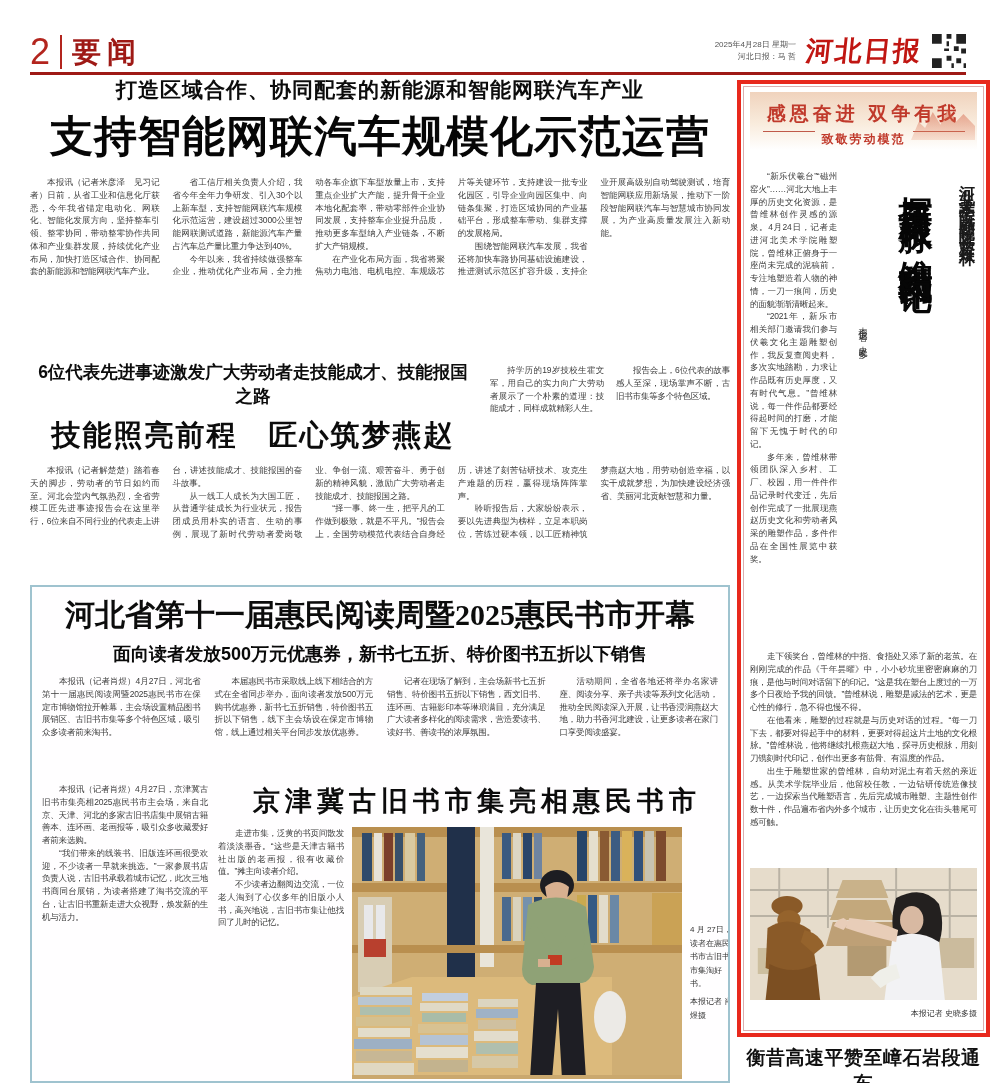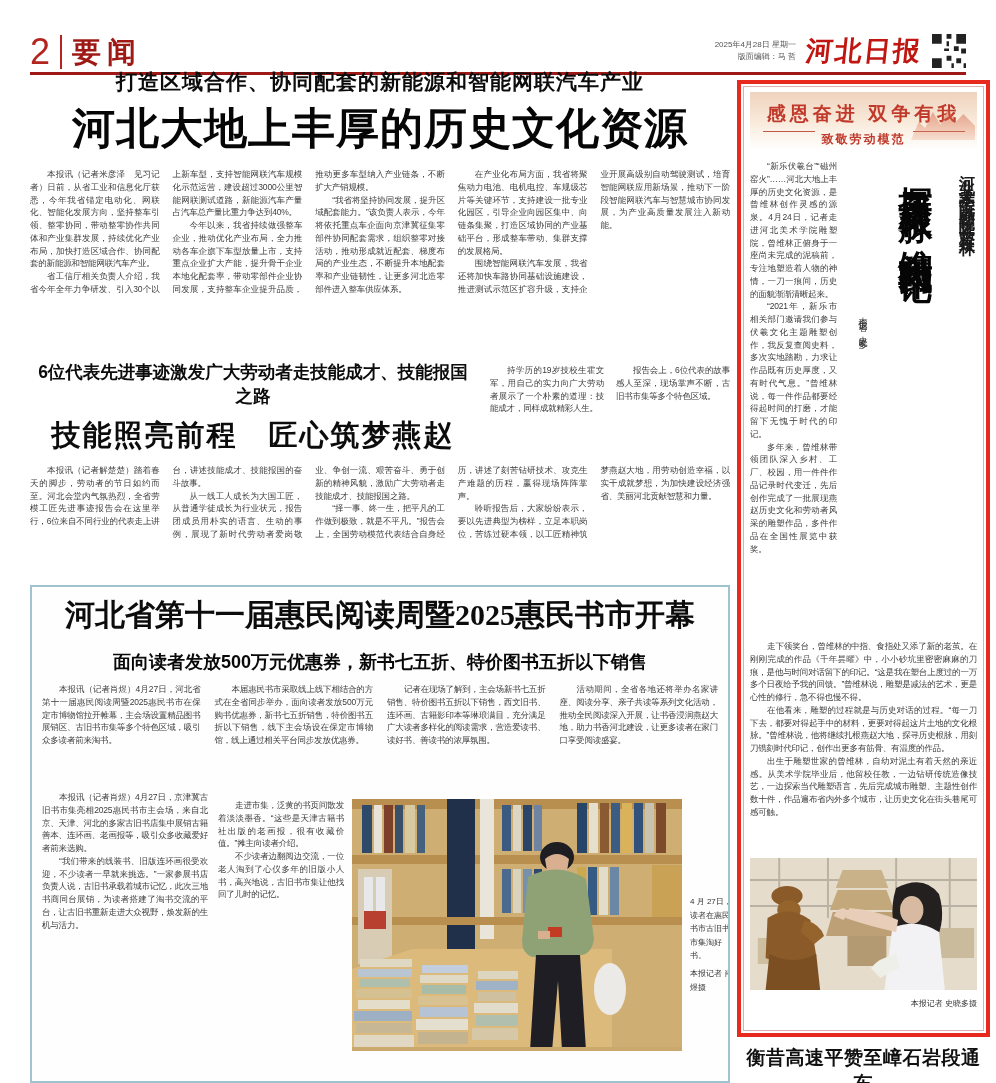--- a/index.html
+++ b/index.html
@@ -22,39 +22,39 @@
   .rule{position:absolute;top:72px;left:30px;width:936px;border-top:3px solid #9e1915;}
 
   
   .cn-body{font-size:8.5px;line-height:1.5;color:#3c3c3c;text-align:justify;
     letter-spacing:-.2px;filter:blur(.28px);overflow:hidden;}
   .cn-body p{margin:0;text-indent:2em;}
   .kicker{font-weight:bold;color:#0c0c0c;text-align:center;}
   .serifhead{font-family:"Liberation Serif","DejaVu Serif",serif;font-weight:bold;color:#0c0c0c;text-align:center;}
 
   
-  .a1{position:absolute;top:68px;left:30px;width:700px;}
+  .a1{position:absolute;top:76px;left:30px;width:700px;}
   .a1 .kicker{font-size:21px;letter-spacing:1px;}
   .a1 .headline{font-size:43px;font-weight:900;text-align:center;letter-spacing:1px;margin-top:4px;color:#060606;}
   .a1 .body{margin-top:10px;height:176px;columns:5;column-gap:13px;}
 
   
   .a2{position:absolute;top:360px;left:30px;width:700px;}
   .a2-top{display:flex;gap:14px;}
   .a2-heads{width:446px;}
   .a2 .kicker{font-size:17.5px;}
   .a2 .headline{font-size:29px;letter-spacing:2px;margin-top:8px;}
   .a2-side{width:240px;height:74px;columns:2;column-gap:12px;margin-top:4px;}
   .a2 .body{margin-top:8px;height:142px;columns:5;column-gap:13px;}
 
   
   .bluebox{position:absolute;top:585px;left:30px;width:700px;height:498px;
     border:2px solid #9fc3cf;box-sizing:border-box;padding:8px 10px;overflow:hidden;background:#fffeff;}
   .b-head{font-size:30px;letter-spacing:0px;}
-  .b-sub{font-size:18px;font-weight:bold;text-align:center;margin-top:14px;color:#090909;}
+  .b-sub{font-size:18px;font-weight:bold;text-align:center;margin-top:6px;color:#090909;}
   .b-body{margin-top:9px;height:100px;columns:4;column-gap:14px;}
   .b-bottom{margin-top:8px;display:grid;grid-template-columns:166px 1fr;gap:10px;}
   .b-leftcol{height:346px;}
   .b-sub-head{font-size:27px;letter-spacing:5px;}
   .b-media{display:flex;gap:8px;margin-top:8px;}
   .b-subcol{width:126px;height:252px;}
   .photo-book{flex:1;height:252px;background:#d9bd8c;}
   .vcap{width:46px;font-size:8px;line-height:1.7;color:#333;padding-top:96px;filter:blur(.2px);}
   .vcap p{margin:0 0 4px 0;}
 
@@ -64,21 +64,21 @@
   .redbox-inner{position:absolute;inset:2px;border:1px solid #dcaeae;padding:5px 6px;overflow:hidden;}
   .banner{position:relative;height:58px;background:linear-gradient(180deg,#f0d3bd,#f9ecdd 55%,#ffffff);
     text-align:center;overflow:hidden;}
   .banner::after{content:"";position:absolute;right:2px;top:8px;width:64px;height:40px;
     background:linear-gradient(180deg,rgba(205,75,50,.55),rgba(230,150,110,.25));
     clip-path:polygon(0 100%,12% 55%,22% 70%,34% 30%,46% 62%,58% 20%,70% 55%,82% 35%,100% 65%,100% 100%);}
   .banner-title{padding-top:9px;font-size:19px;font-weight:bold;color:#c0392b;letter-spacing:4px;}
   .banner-sub{margin-top:4px;display:flex;align-items:flex-start;justify-content:center;gap:7px;}
   .banner-sub .ln{width:52px;height:1px;background:#c0594a;}
   .banner-sub .txt{font-size:12px;font-weight:bold;color:#c0392b;letter-spacing:2px;}
-  .r-top{display:flex;gap:19px;margin-top:10px;height:474px;}
+  .r-top{display:flex;gap:19px;margin-top:20px;height:474px;}
   .r-body-top{flex:1;font-size:8.5px;}
   .vtext{writing-mode:vertical-rl;text-orientation:upright;}
   .r-byline{width:13px;font-size:9px;color:#333;padding-top:150px;letter-spacing:2px;}
   .r-headline{width:46px;font-size:34px;font-weight:900;color:#060606;letter-spacing:4px;line-height:1.1;}
   .r-subhead{width:24px;font-size:16px;font-weight:bold;color:#1a1a1a;letter-spacing:5px;padding-top:2px;}
   .r-body-bottom{margin-top:6px;height:212px;font-size:8.5px;}
   .photo-sculpt{margin-top:6px;width:100%;height:132px;background:#e4dacb;}
   .r-caption{margin-top:4px;font-size:8px;line-height:1.5;color:#333;filter:blur(.2px);}
   .r-caption .by{text-align:right;}
 
@@ -92,39 +92,38 @@
 
 <div class="header">
   <div class="hdr-left">
     <div class="pagenum">2</div>
     <div class="hdr-sep"></div>
     <div class="section">要闻</div>
   </div>
   <div class="hdr-right">
     <div class="dates">
       <div>2025年4月28日 星期一</div>
-      <div>版面编辑：马 哲</div>
+      <div>河北日报：马 哲</div>
     </div>
     <div class="masthead">河北日报</div>
     <svg class="qr" viewBox="0 0 14 14">
       <rect width="14" height="14" fill="#fff"></rect>
       <path fill="#222" d="M0 0h4v4H0zM10 0h4v4h-4zM0 10h4v4H0zM1 1h2v2H1zM11 1h2v2h-2zM1 11h2v2H1zM6 0h2v2H6zM6 3h1v2H6zM9 5h2v2H9zM5 6h2v1H5zM12 6h2v2h-2zM6 9h2v2H6zM10 10h2v2h-2zM13 12h1v2h-1zM8 12h1v2H8z"></path>
     </svg>
   </div>
 </div>
 <div class="rule"></div>
 
 <div class="a1">
   <div class="kicker">打造区域合作、协同配套的新能源和智能网联汽车产业</div>
-  <div class="headline">河北大地上丰厚的历史文化资源</div>
+  <div class="headline">支持智能网联汽车规模化示范运营</div>
   <div class="body cn-body">
       <p>本报讯（记者米彦泽　见习记者）日前，从省工业和信息化厅获悉，今年我省锚定电动化、网联化、智能化发展方向，坚持整车引领、整零协同，带动整零协作共同体和产业集群发展，持续优化产业布局，加快打造区域合作、协同配套的新能源和智能网联汽车产业。</p>
       <p>省工信厅相关负责人介绍，我省今年全年力争研发、引入30个以上新车型，支持智能网联汽车规模化示范运营，建设超过3000公里智能网联测试道路，新能源汽车产量占汽车总产量比重力争达到40%。</p>
       <p>今年以来，我省持续做强整车企业，推动优化产业布局，全力推动各车企旗下车型放量上市，支持重点企业扩大产能，提升骨干企业本地化配套率，带动零部件企业协同发展，支持整车企业提升品质，推动更多车型纳入产业链条，不断扩大产销规模。</p>
-      <p>“我省将坚持协同发展，提升区域配套能力。”该负责人表示，今年将依托重点车企面向京津冀征集零部件协同配套需求，组织整零对接活动，推动形成就近配套、梯度布局的产业生态，不断提升本地配套率和产业链韧性，让更多河北造零部件进入整车供应体系。</p>
       <p>在产业化布局方面，我省将聚焦动力电池、电机电控、车规级芯片等关键环节，支持建设一批专业化园区，引导企业向园区集中、向链条集聚，打造区域协同的产业基础平台，形成整车带动、集群支撑的发展格局。</p>
       <p>围绕智能网联汽车发展，我省还将加快车路协同基础设施建设，推进测试示范区扩容升级，支持企业开展高级别自动驾驶测试，培育智能网联应用新场景，推动下一阶段智能网联汽车与智慧城市协同发展，为产业高质量发展注入新动能。</p>
     </div>
 </div>
 
 <div class="a2">
   <div class="a2-top">
     <div class="a2-heads">
       <div class="kicker">6位代表先进事迹激发广大劳动者走技能成才、技能报国之路</div>
       <div class="headline serifhead">技能照亮前程　匠心筑梦燕赵</div>
@@ -150,20 +149,21 @@
       <p>本届惠民书市采取线上线下相结合的方式在全省同步举办，面向读者发放500万元购书优惠券，新书七五折销售，特价图书五折以下销售，线下主会场设在保定市博物馆，线上通过相关平台同步发放优惠券。</p>
       <p>记者在现场了解到，主会场新书七五折销售、特价图书五折以下销售，西文旧书、连环画、古籍影印本等琳琅满目，充分满足广大读者多样化的阅读需求，营造爱读书、读好书、善读书的浓厚氛围。</p>
       <p>活动期间，全省各地还将举办名家讲座、阅读分享、亲子共读等系列文化活动，推动全民阅读深入开展，让书香浸润燕赵大地，助力书香河北建设，让更多读者在家门口享受阅读盛宴。</p>
     </div>
   <div class="b-bottom">
     <div class="b-leftcol cn-body">
         <p>本报讯（记者肖煜）4月27日，京津冀古旧书市集亮相2025惠民书市主会场，来自北京、天津、河北的多家古旧书店集中展销古籍善本、连环画、老画报等，吸引众多收藏爱好者前来选购。</p>
         <p>“我们带来的线装书、旧版连环画很受欢迎，不少读者一早就来挑选。”一家参展书店负责人说，古旧书承载着城市记忆，此次三地书商同台展销，为读者搭建了淘书交流的平台，让古旧书重新走进大众视野，焕发新的生机与活力。</p>
       </div>
     <div>
+      <div class="b-sub-head serifhead">京津冀古旧书市集亮相惠民书市</div>
       <div class="b-media">
         <div class="b-subcol cn-body">
             <p>走进市集，泛黄的书页间散发着淡淡墨香。“这些是天津古籍书社出版的老画报，很有收藏价值。”摊主向读者介绍。</p>
             <p>不少读者边翻阅边交流，一位老人淘到了心仪多年的旧版小人书，高兴地说，古旧书市集让他找回了儿时的记忆。</p>
           </div>
         <svg class="photo-book" viewBox="0 0 330 252" preserveAspectRatio="none">
           <rect width="330" height="252" fill="#cfae74"></rect>
 
           <rect x="0" y="0" width="330" height="10" fill="#b98f4f"></rect>
           <rect x="10" y="6" width="10" height="48" fill="#2e4a6b"></rect>

